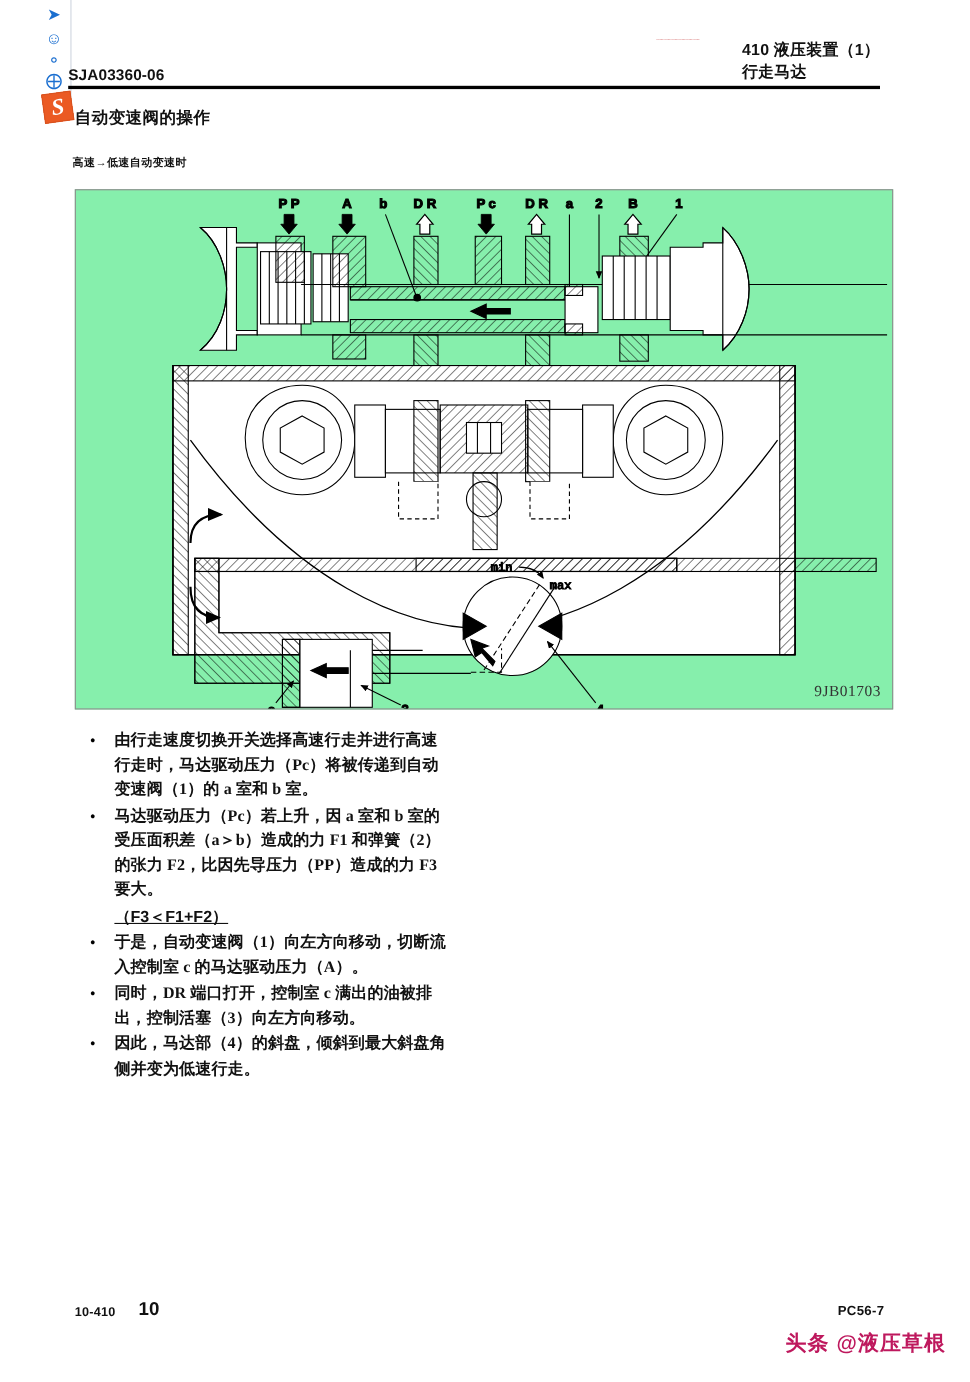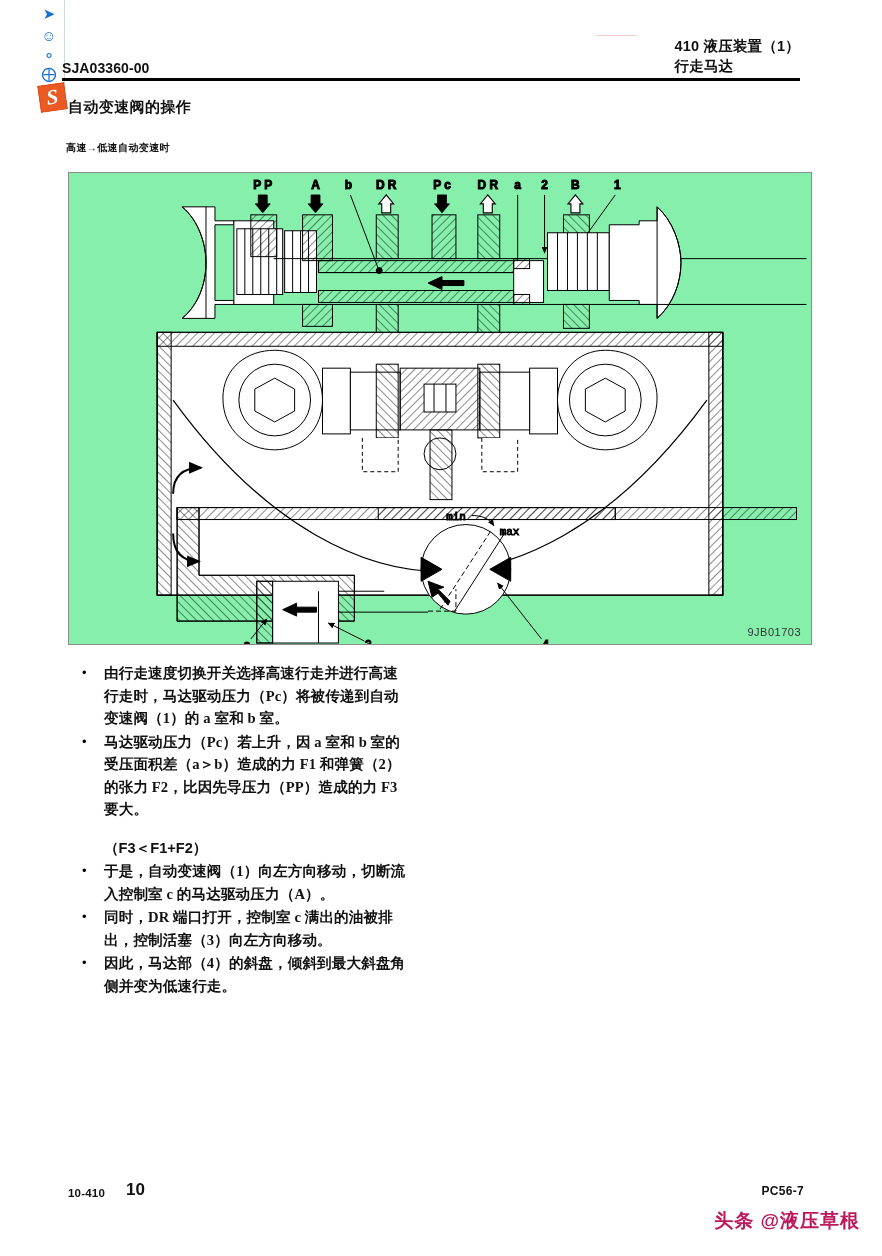--- a/index.html
+++ b/index.html
@@ -111,22 +111,22 @@
     left: 68px; top: 172px;
     width: 744px; height: 473px;
     border: 1.5px solid #8d8d8d;
     background: #86efac;
     box-sizing: border-box;
   }
   #fig-svg { display: block; width: 100%; height: 100%; }
   #fig-number {
     position: absolute;
     right: 10px; bottom: 6px;
-    font-family: Liberation Sans, sans-serif;
-    font-size: 11px;
+    font-family: Liberation Serif, serif;
+    font-size: 14px;
     letter-spacing: .5px;
     color: #333;
   }
 
   
   #body-list {
     position: absolute;
     left: 82px; top: 662px;
     width: 360px;
   }
@@ -144,24 +144,25 @@
   .bullet-text {
     flex: 1 1 auto;
     font-size: 14.6px;
     line-height: 22.5px;
     font-weight: 600;
     letter-spacing: .1px;
     white-space: pre-line;
     font-family: Liberation Serif, serif;
   }
   .plain-row {
-    margin: 16px 0 1px 22px;
+    margin: 2px 0 1px 22px;
     font-size: 14.6px;
     line-height: 22.5px;
     font-weight: 600;
+    text-decoration: underline;
   }
 
   
   #footer-left-code {
     position: absolute;
     left: 68px; top: 1187px;
     font-size: 11.5px;
     font-weight: bold;
     letter-spacing: .2px;
   }
@@ -200,21 +201,21 @@
   <div class="scan-icon" style="top:26px">☺</div>
   <div class="scan-icon" style="top:46px">⚬</div>
   <div class="scan-icon" style="top:64px">⨁</div>
 </div>
 
 <div id="header">
   <div id="hdr-right">
     <div>410 液压装置（1）</div>
     <div>行走马达</div>
   </div>
-  <div id="hdr-code">SJA03360-00</div>
+  <div id="hdr-code">SJA03360-06</div>
 </div>
 <div id="hdr-artifact">~~~~~~</div>
 <div id="hdr-rule"></div>
 
 <div id="logo-mark">
   <span>S</span>
 </div>
 
 <div id="section-title">自动变速阀的操作</div>
 <div id="sub-title">高速→低速自动变速时</div>

